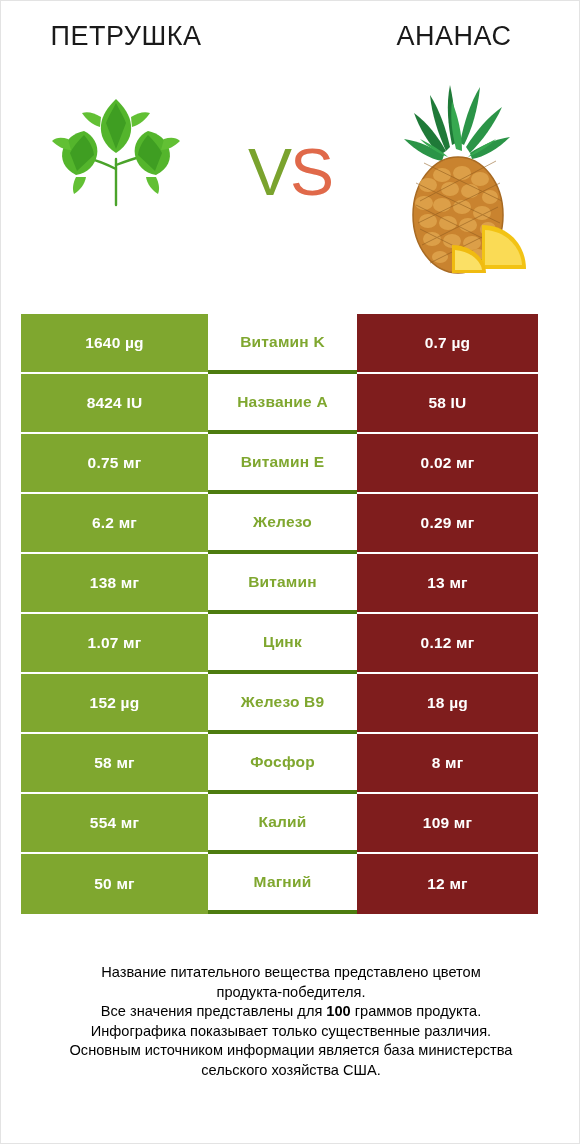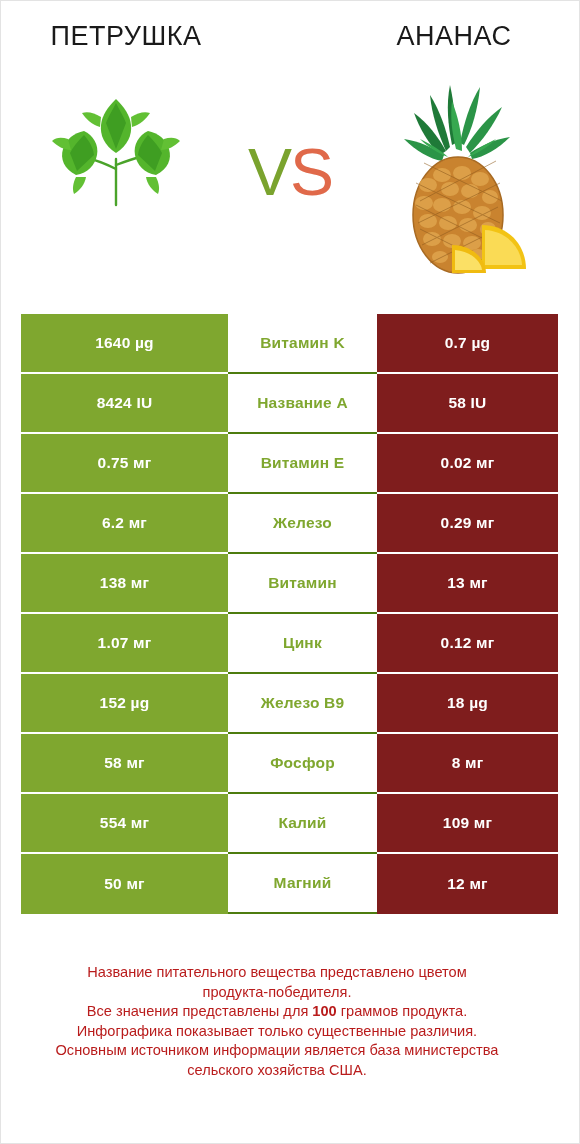--- a/index.html
+++ b/index.html
@@ -83,51 +83,51 @@
   .cell {
     display: flex;
     align-items: center;
     justify-content: center;
     box-sizing: border-box;
     font-size: 15.5px;
     font-weight: 700;
     letter-spacing: 0.2px;
   }
   .cell-left {
-    width: 207px;
+    width: 187px;
     background: #7fa72f;
     color: #ffffff;
     border-bottom: 2px solid #ffffff;
     text-align: right;
   }
   .cell-mid {
     width: 149px;
     background: #ffffff;
     color: #7fa72f;
-    border-bottom: 2px solid #4d7c0f;
+    border-bottom: 4px solid #4d7c0f;
   }
   .cell-right {
     width: 181px;
     background: #7f1d1d;
     color: #ffffff;
     border-bottom: 2px solid #ffffff;
   }
   .row:last-child .cell-left,
   .row:last-child .cell-right { border-bottom: none; }
 
   
   .footer {
     position: absolute;
-    left: 16px;
+    left: 30px;
     top: 962px;
     width: 520px;
     text-align: center;
     font-size: 14.6px;
     line-height: 19.5px;
-    color: #b91c1c;
+    color: #000000;
   }
   .footer b { font-weight: 700; }
 </style>
 </head>
 <body>
 
 <div class="page">
 
   <div class="header">
 

